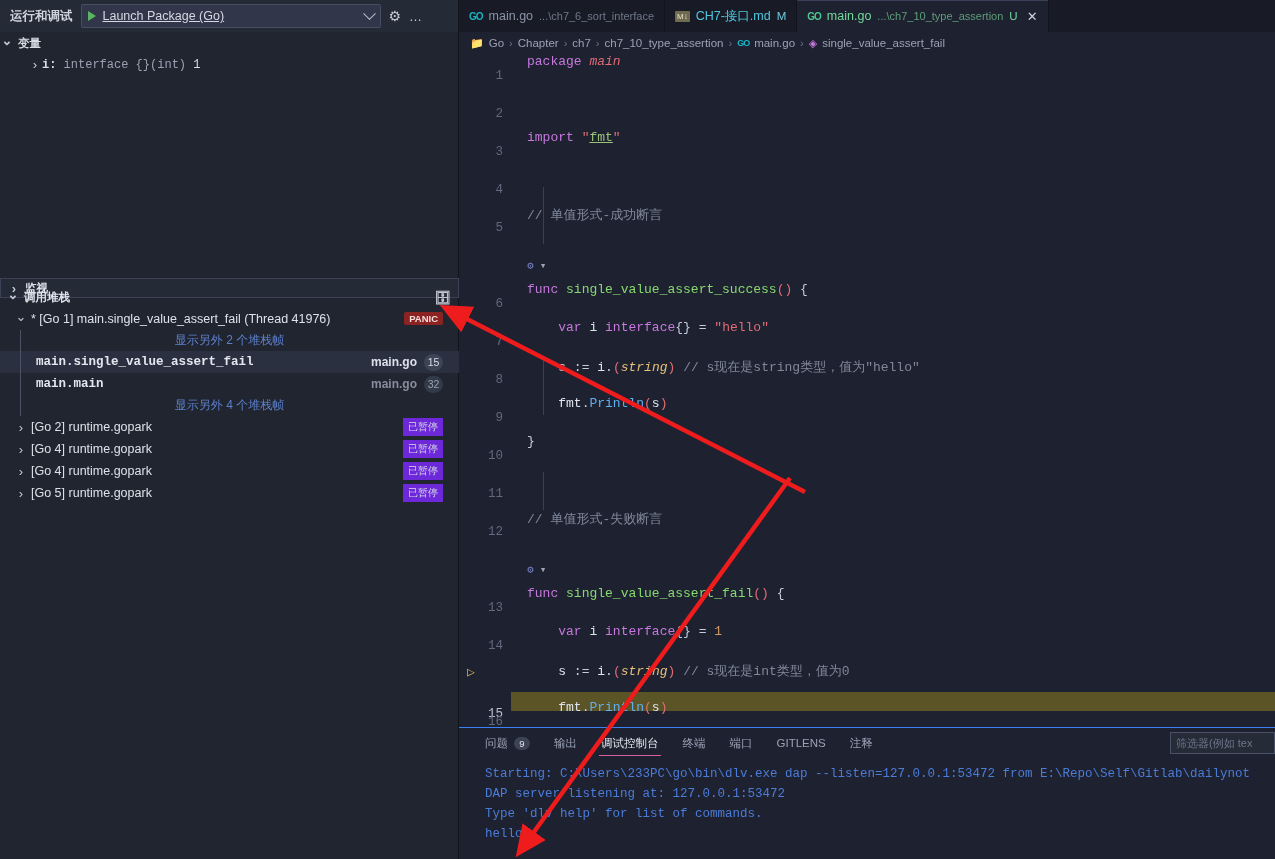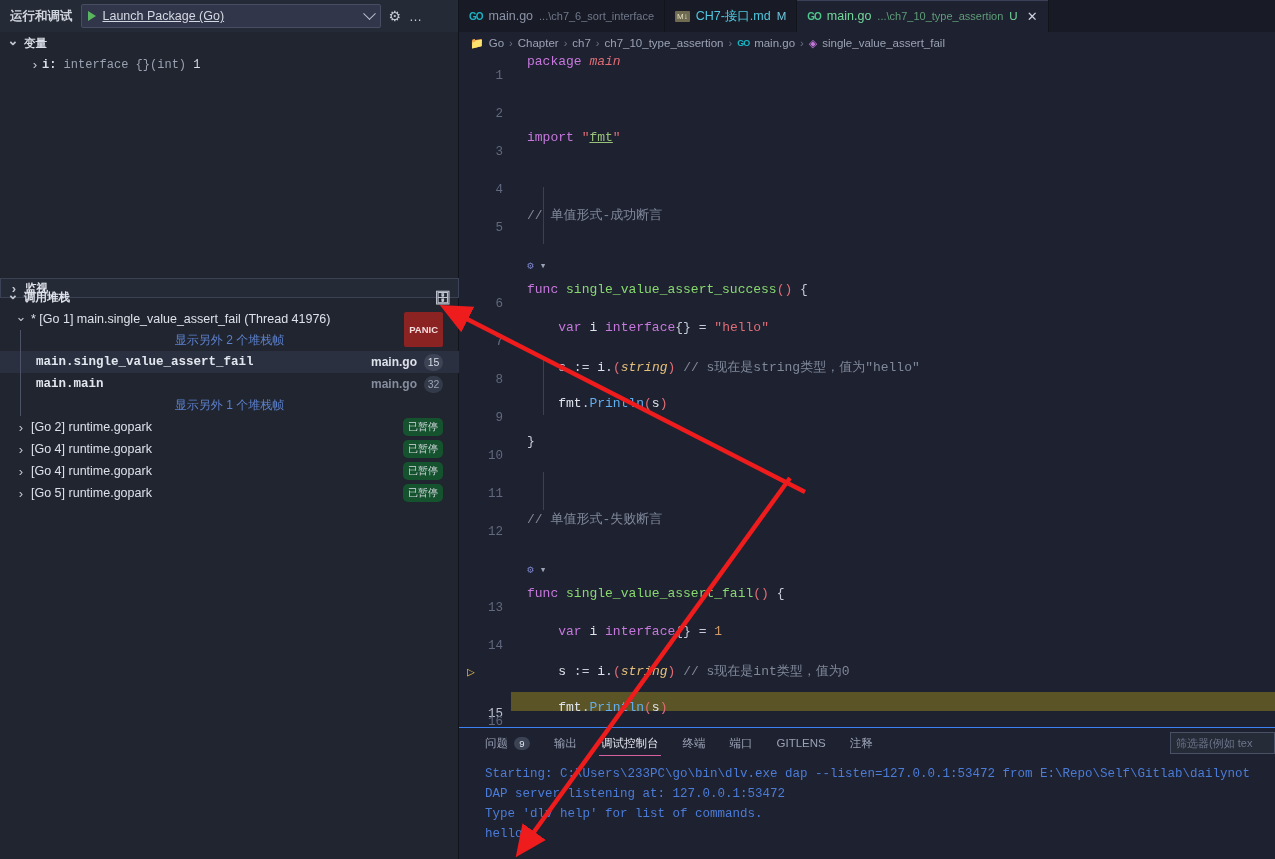--- a/index.html
+++ b/index.html
@@ -44,21 +44,21 @@
     width: 9px; height: 9px;
     border-right: 1.6px solid #b7bcca;
     border-bottom: 1.6px solid #b7bcca;
     transform: rotate(45deg) translate(-2px,-2px);
   }
   .gear-ico { color: #c3c8d4; font-size: 14px; line-height: 1; }
   .dots-ico { color: #c3c8d4; font-size: 13px; letter-spacing: 1px; }
 
   .section-header {
     height: 22px; display: flex; align-items: center;
-    padding-left: 6px; gap: 4px;
+    gap: 4px;
     color: #d8dce5; font-size: 11.5px; font-weight: bold;
   }
   .tw { 
     width: 14px; display:inline-block; text-align:center;
     color: #c2c7d2; font-size: 9px;
   }
   .tw.open::before { content: "\2304"; position:relative; top:-3px; font-size:13px;}
   .tw.closed::before { content: "\203A"; font-size:13px; }
 
   #vars-body { height: 215px; background:#21252f; position: relative;}
@@ -83,21 +83,21 @@
   .cs-action { margin-left:auto; margin-right:8px; color:#c3c8d4; font-size:13px; }
 
   .cs-list { position:absolute; left:0; top:308px; width:459px; }
   .cs-thread {
     height:22px; display:flex; align-items:center; gap:3px;
     padding-left:14px; color:#dde1ea; font-size:12.5px; position:relative;
   }
   .panic-badge {
     position:absolute; right:16px; top:4px;
     background:#8c2323; color:#f3dede; font-size:9.5px;
-    padding:12px 5px; border-radius:2px; font-weight:600;
+    padding:1px 5px; border-radius:2px; font-weight:600;
   }
   .cs-more {
     height:21px; display:flex; align-items:center; justify-content:center;
     color:#5b7fcb; font-size:12px;
   }
   .cs-frame {
     height:22px; display:flex; align-items:center;
     padding-left:36px; font-size:12.5px;
     font-family:"Liberation Mono", monospace; color:#e2e6ee; font-weight:600;
     position:relative;
@@ -113,22 +113,22 @@
     color:#d9dde6; font-size:10.5px; font-family:"Liberation Sans",sans-serif;
     margin-left:7px; margin-right:16px; font-weight:400;
   }
   .cs-frame.dim .fline { background:#333a4a; color:#9aa1b1; }
   .cs-go {
     height:22px; display:flex; align-items:center; gap:3px;
     padding-left:14px; color:#dde1ea; font-size:12.5px;
   }
   .paused-badge {
     margin-left:auto; margin-right:16px;
-    background:#14532d; color:#d6dae4; font-size:10px;
-    padding:2px 5px; border-radius:5px;
+    background:#6d28d9; color:#d6dae4; font-size:10px;
+    padding:2px 5px; border-radius:0;
   }
   .stack-guide {
     position:absolute; left:20px; top:330px; width:1px; height:86px;
     background:#4c5366;
   }
 
   
   #editor-area {
     position:absolute; left:459px; top:0; width:816px; height:727px;
     background:#1e2130;
@@ -299,21 +299,21 @@
       <span class="fname">main.single_value_assert_fail</span>
       <span class="fsrc">main.go</span>
       <span class="fline">15</span>
     </div>
     <div class="cs-frame dim">
       <span class="fname">main.main</span>
       <span class="fsrc">main.go</span>
       <span class="fline">32</span>
     </div>
 
-    <div class="cs-more">显示另外 1 个堆栈帧</div>
+    <div class="cs-more">显示另外 4 个堆栈帧</div>
 
     <div class="cs-go">
       <span class="tw closed"></span>
       <span>[Go 2] runtime.gopark</span>
       <span class="paused-badge">已暂停</span>
     </div>
     <div class="cs-go">
       <span class="tw closed"></span>
       <span>[Go 4] runtime.gopark</span>
       <span class="paused-badge">已暂停</span>

